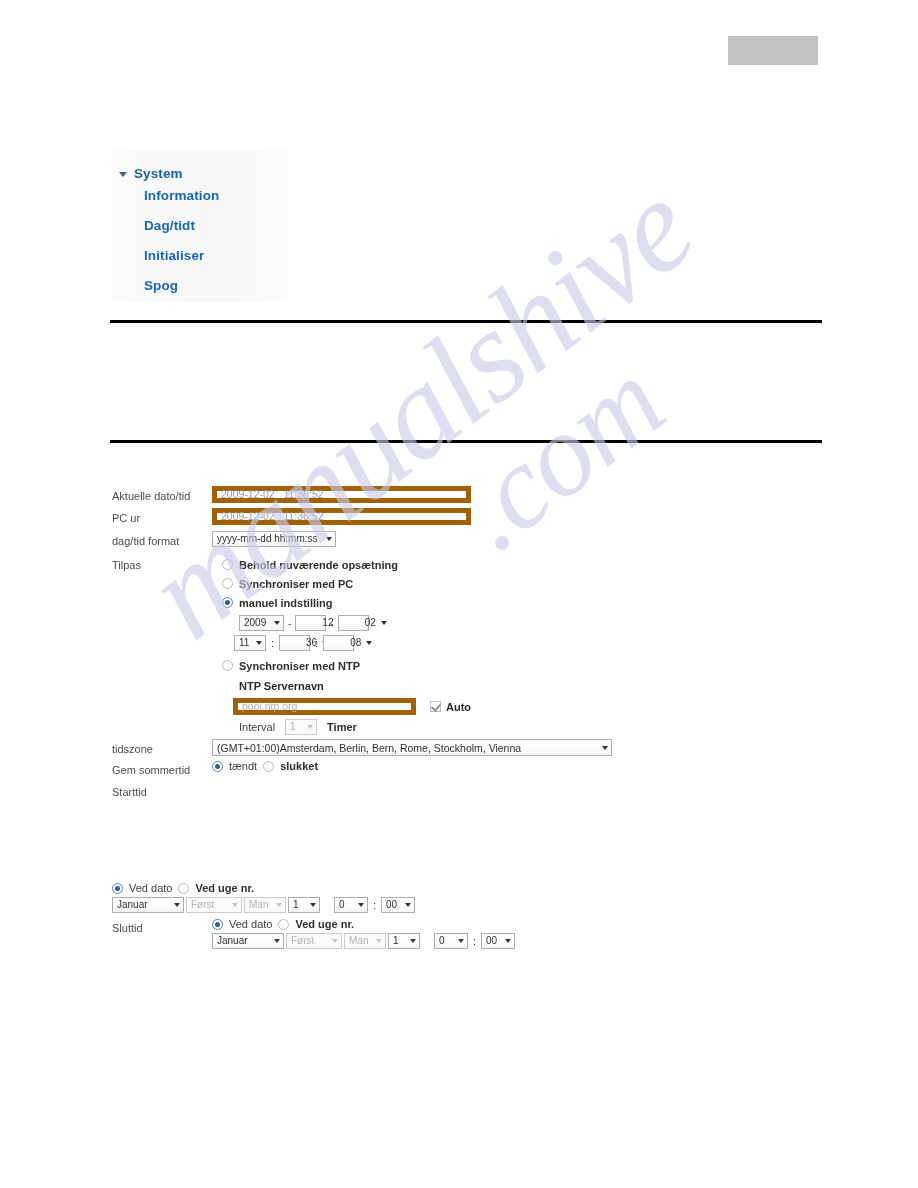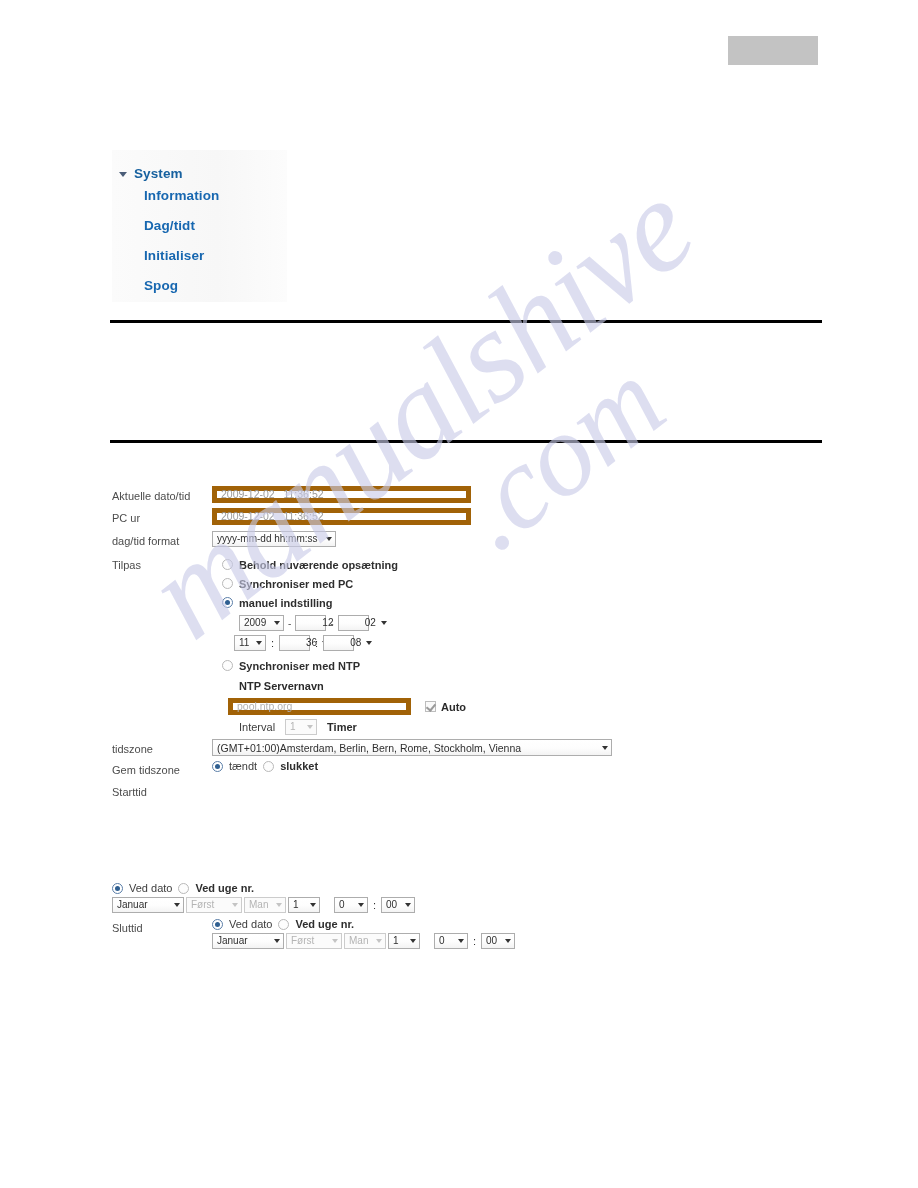--- a/index.html
+++ b/index.html
@@ -366,21 +366,21 @@
         </span>
       </div>
 
       <div class="radio-line sub" style="margin-top:5px;">
         <span class="radio"></span>
         <span class="rlabel">Synchroniser med NTP</span>
       </div>
 
       <div class="ntp-title" style="margin-left:27px; margin-top:2px;">NTP Servernavn</div>
 
-      <div class="inline" style="margin-left:16px; margin-top:3px;">
+      <div class="inline" style="margin-left:21px; margin-top:3px;">
         <div class="txt txt-ntp">pool.ntp.org</div>
         <span class="gap14"></span>
         <span class="cbox on"></span>
         <span class="strong-lbl">Auto</span>
       </div>
 
       <div class="inline" style="margin-left:27px; margin-top:4px;">
         <span style="font-size:11px;color:#3d3d3d;">Interval</span>
         <span class="gap10"></span>
         <span class="sel sel-int disabled">
@@ -398,21 +398,21 @@
     <div class="flabel">tidszone</div>
     <div class="fctrl">
       <span class="sel sel-tz">
         <span>(GMT+01:00)Amsterdam, Berlin, Bern, Rome, Stockholm, Vienna</span>
         <span class="caret"></span>
       </span>
     </div>
   </div>
 
   <div class="frow" style="margin-top:4px;">
-    <div class="flabel">Gem tidszone</div>
+    <div class="flabel">Gem sommertid</div>
     <div class="fctrl">
       <div class="inline">
         <span class="radio on"></span>
         <span class="rlabel plain">tændt</span>
         <span class="gap6"></span>
         <span class="radio"></span>
         <span class="rlabel">slukket</span>
       </div>
     </div>
   </div>

